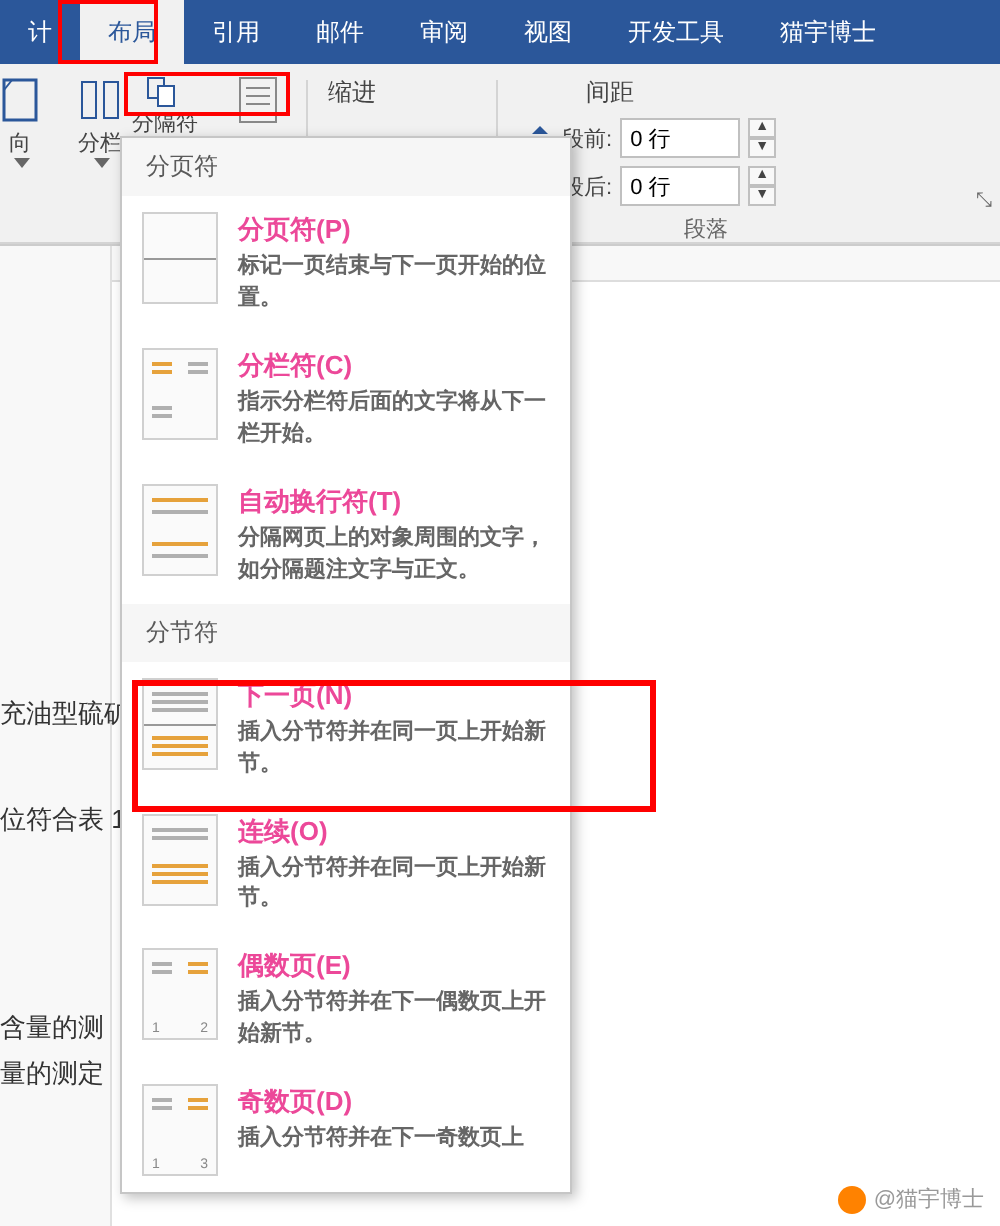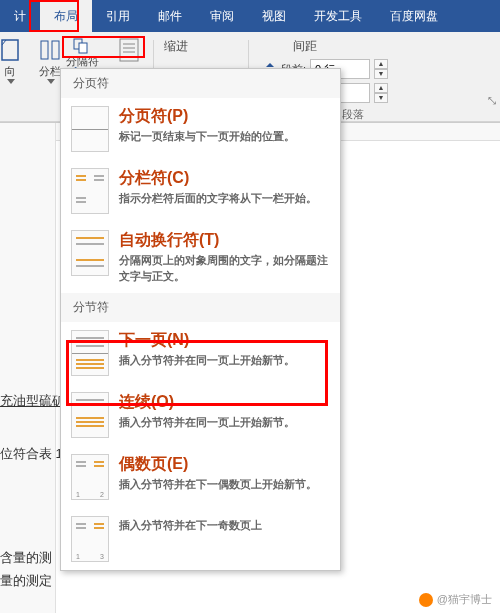--- a/index.html
+++ b/index.html
@@ -24,26 +24,26 @@
   .spin-row .ud span { height: 10px; border: 1px solid #c0c0c0; background: #f8f8f8; font-size: 7px; text-align: center; line-height: 8px; cursor: pointer; }
   
   .group-label { text-align: center; font-size: 11px; color: #666; padding-top: 4px; }
   .sep { width: 1px; background: #d4d4d4; height: 70px; margin: 4px 4px 0; }
   
   .doc-area { position: absolute; left: 0; top: 122px; bottom: 0; width: 100%; background: #fff; border-top: 1px solid #ccc; }
   .doc-area .sidebar { position: absolute; left: 0; top: 0; width: 56px; bottom: 0; background: #f8f8f8; border-right: 1px solid #e0e0e0; }
   .doc-text { position: absolute; left: 0; top: 160px; font-size: 13px; color: #333; line-height: 1.8; }
   .doc-text div { white-space: nowrap; overflow: hidden; }
   
-  .dropdown { position: absolute; left: 60px; top: 68px; width: 281px; background: #fff; border: 1px solid #c6c6c6; box-shadow: 2px 2px 6px rgba(0,0,0,0.25); z-index: 100; }
+  .dropdown { position: absolute; left: 60px; top: 68px; width: 226px; background: #fff; border: 1px solid #c6c6c6; box-shadow: 2px 2px 6px rgba(0,0,0,0.25); z-index: 100; }
   .dropdown .section-h { padding: 6px 12px; color: #5a5a5a; font-size: 12px; background: #f6f6f6; }
   .dropdown .item { display: flex; padding: 8px 10px; gap: 10px; cursor: pointer; }
   .dropdown .item .thumb { width: 38px; height: 46px; flex-shrink: 0; border: 1px solid #d0d0d0; background: #fafafa; position: relative; }
   .dropdown .item .body { flex: 1; }
-  .dropdown .item .title { font-weight: bold; font-size: 16px; color: #c2410c; }
+  .dropdown .item .title { font-weight: bold; font-size: 13px; color: #ec4899; }
   .dropdown .item .desc { font-size: 11px; color: #666; line-height: 1.45; margin-top: 2px; font-weight: bold; }
   .hl-item { position: absolute; border: 3px solid #ff0000; pointer-events: none; z-index: 101; }
   
   .thumb .line { position: absolute; left: 4px; right: 4px; height: 2px; background: #b0b0b0; }
   .thumb .oline { background: #e6a23c; }
   .thumb .split { position: absolute; left: 0; right: 0; height: 1px; background: #999; }
   
   .watermark { position: absolute; right: 8px; bottom: 6px; font-size: 11px; color: #999; display: flex; align-items: center; gap: 4px; z-index: 5; margin-top: 12px; }
   .watermark .logo { width: 14px; height: 14px; border-radius: 50%; background: #ff8200; }
   
@@ -55,21 +55,21 @@
 <body>
 
 <div class="ribbon-tabs">
   <div class="tab">计</div>
   <div class="tab active">布局</div>
   <div class="tab">引用</div>
   <div class="tab">邮件</div>
   <div class="tab">审阅</div>
   <div class="tab">视图</div>
   <div class="tab">开发工具</div>
-  <div class="tab">百度网盘</div>
+  <div class="tab">猫宇博士</div>
 </div>
 <div class="hl-tab" style="top:0; left:29px; width:50px; height:32px;"></div>
 
 <div class="toolbar">
   <div style="display:flex; flex-direction:column; align-items:center; width:60px;">
     <div style="display:flex;">
       <div class="tool-btn">
         <div class="ic">
           <svg width="18" height="22">
               <rect x="1" y="1" width="16" height="20" fill="none" stroke="#2b579a" stroke-width="1.5"></rect>
@@ -168,21 +168,21 @@
     <div class="group-label">段落</div>
   </div>
 </div>
 <div class="hl-drop" style="top:36px; left:62px; width:83px; height:22px;"></div>
 <span class="expand">⤡</span>
 
 <div class="doc-area">
   <div class="ruler"></div>
   <div class="sidebar"></div>
   <div class="doc-text">
-    <div style="margin-top:106px;text-decoration:underline;">充油型硫矿</div>
+    <div style="margin-top:62px;">充油型硫矿</div>
     <div style="margin-top:30px;">位符合表 1</div>
     <div style="margin-top:80px;">含量的测</div>
     <div>量的测定</div>
   </div>
 </div>
 
 <div class="dropdown">
   <div class="section-h">分页符</div>
 
   <div class="item">
@@ -273,20 +273,21 @@
   <div class="item">
     <div class="thumb">
       <div class="line" style="top:6px; right:22px;"></div>
         <div class="line" style="top:10px; right:22px;"></div>
       <div class="line oline" style="top:6px; left:22px;"></div>
         <div class="line oline" style="top:10px; left:22px;"></div>
       <div style="position:absolute; bottom:1px; left:4px; font-size:7px; color:#888;">1</div>
       <div style="position:absolute; bottom:1px; right:4px; font-size:7px; color:#888;">3</div>
     </div>
     <div class="body">
+      <div class="title">奇数页(D)</div>
       <div class="desc">插入分节符并在下一奇数页上</div>
     </div>
   </div>
 </div>
 
 <div class="hl-item" style="top:340px; left:66px; width:262px; height:66px;"></div>
 
 <div class="watermark">
   <span class="logo"></span>
   <span>@猫宇博士</span>

